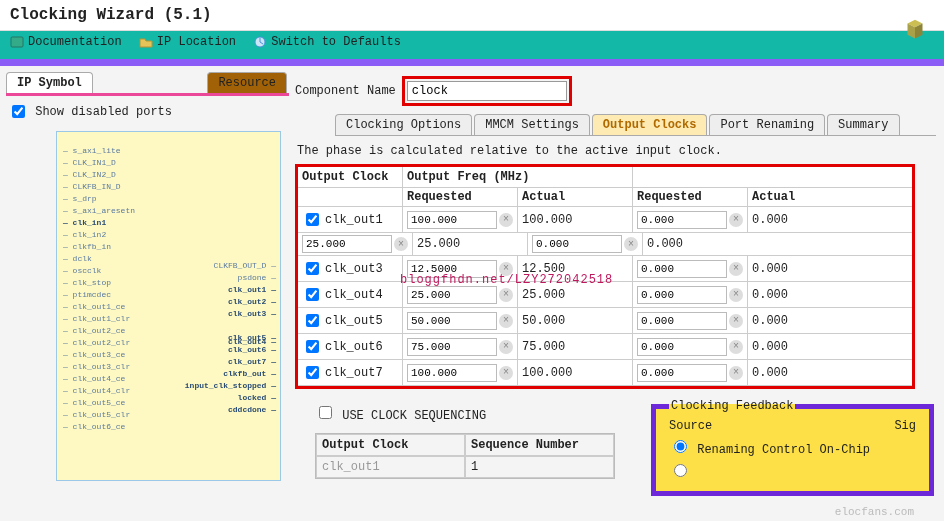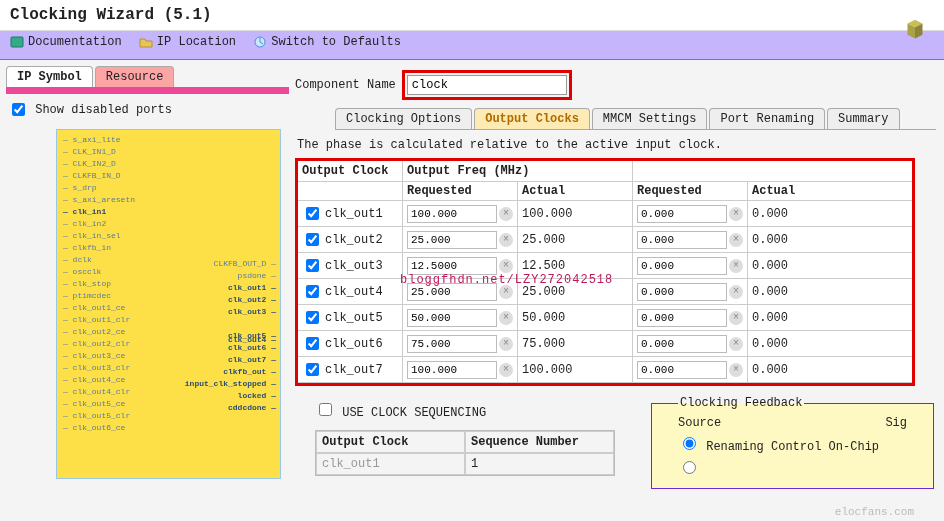--- a/index.html
+++ b/index.html
@@ -16,22 +16,22 @@
   }
   .title-bar {
     padding: 6px 10px;
     font-size: 16px;
     font-weight: bold;
     background: #fff;
     border-bottom: 1px solid #ddd;
   }
   .toolbar {
     padding: 4px 10px 6px;
-    background: #c4b5fd;
-    border-bottom: 1px solid #8b5cf6;
+    background: #14b8a6;
+    border-bottom: 7px solid #8b5cf6;
   }
   .tool-item {
     display: inline-flex;
     align-items: center;
     gap: 4px;
     margin-right: 10px;
     cursor: pointer;
     font-family: "Courier New", monospace;
   }
   .icon-box { width: 14px; height: 14px; display: inline-block; }
@@ -45,44 +45,45 @@
   .main-split {
     display: flex;
     height: calc(521px - 70px);
     background: #f4f4f4;
   }
   .left-panel {
     width: 295px;
     padding: 6px 6px 0 6px;
   }
   .tabbar-left {
-    border-bottom: 7px solid #ec4899;
-    display: flex;
+    border-bottom: 3px solid #ec4899;
+    display: flex;
+    justify-content: space-between;
   }
   .tab {
     border: 1px solid #aaa;
     border-bottom: none;
     border-radius: 4px 4px 0 0;
     padding: 3px 10px;
     margin-right: 2px;
-    background: #fca5a5;
+    background: #a16207;
     cursor: pointer;
   }
   .tab.active { background: #fff; font-weight: bold; }
   .chk-row { padding: 6px 2px; }
   .chk-row input { vertical-align: middle; }
   .ip-diagram {
     margin: 4px 8px 0 50px;
     height: 350px;
     border: 1px solid #9cc8e8;
-    background: #fde047;
+    background: #fef9c3;
     position: relative;
     font-size: 8px;
     color: #5a7aa0;
-    padding: 4px 6px;
+    padding: 13px 6px;
     overflow: hidden;
   }
   .ip-diagram .line { line-height: 12px; white-space: nowrap; }
   .ip-diagram .bold { color: #2b4d74; font-weight: bold; }
   .out-label { position: absolute; right: 4px; text-align: right; margin-top: 18px; }
   .right-panel {
     flex: 1;
     padding: 6px 8px 0 0;
     overflow: hidden;
   }
@@ -171,23 +172,23 @@
   .seq-hdr, .seq-row { display: flex; }
   .seq-cell {
     flex: 1;
     border: 1px solid #ccc;
     padding: 3px 5px;
   }
   .seq-hdr { font-weight: bold; }
   .seq-row .seq-cell:first-child { color: #999; }
   .fb-block { flex: 1; }
   fieldset {
-    border: 1px solid #6d28d9;
-    background: #fef9c3;
-    padding: 6px 26px;
+    border: 5px solid #6d28d9;
+    background: #fde047;
+    padding: 6px 13px;
   }
   .radio-row { margin: 4px 0; }
   .watermark {
     position: absolute;
     left: 400px;
     top: 273px;
     font-size: 12px;
     color: #be185d;
     pointer-events: none;
     font-family: "Courier New", monospace;
@@ -249,21 +250,20 @@
     </div>
     <div class="ip-diagram" id="ip-diagram">
         <div class="line ">— s_axi_lite</div>
         <div class="line ">— CLK_IN1_D</div>
         <div class="line ">— CLK_IN2_D</div>
         <div class="line ">— CLKFB_IN_D</div>
         <div class="line ">— s_drp</div>
         <div class="line ">— s_axi_aresetn</div>
         <div class="line bold">— clk_in1</div>
         <div class="line ">— clk_in2</div>
-        <div class="line ">— clk_in_sel</div>
         <div class="line ">— clkfb_in</div>
         <div class="line ">— dclk</div>
         <div class="line ">— oscclk</div>
         <div class="line ">— clk_stop</div>
         <div class="line ">— ptimcdec</div>
         <div class="line ">— clk_out1_ce</div>
         <div class="line ">— clk_out1_clr</div>
         <div class="line ">— clk_out2_ce</div>
         <div class="line ">— clk_out2_clr</div>
         <div class="line ">— clk_out3_ce</div>
@@ -292,22 +292,22 @@
   <div class="right-panel">
     <div class="comp-name-row">
       <span>Component Name</span>
       <span class="red-box" style="padding:2px;">
         <input type="text" value="clock" style="">
       </span>
     </div>
 
     <div class="tabs-right">
       <div class="tab-r">Clocking Options</div>
+      <div class="tab-r">MMCM Settings</div>
       <div class="tab-r active">Output Clocks</div>
-      <div class="tab-r">MMCM Settings</div>
       <div class="tab-r">Port Renaming</div>
       <div class="tab-r">Summary</div>
     </div>
 
     <div class="phase-note">The phase is calculated relative to the active input clock.</div>
 
     <div class="clk-table">
       <div class="hdr-row top">
         <div class="c1">Output Clock</div>
         <div class="c2g">Output Freq (MHz)</div>
@@ -330,24 +330,20 @@
               <span class="clear-icon">×</span>
             </div>
             <div class="c3">100.000</div>
             <div class="c4">
               <input class="inp" value="0.000" style="">
               <span class="clear-icon">×</span>
             </div>
             <div class="c5">0.000</div>
           </div>
           <div class="data-row">
-            <div class="c1">
-              <input type="checkbox" checked="" style=""> 
-              <span>clk_out2</span>
-            </div>
             <div class="c2">
               <input class="inp" value="25.000" style="">
               <span class="clear-icon">×</span>
             </div>
             <div class="c3">25.000</div>
             <div class="c4">
               <input class="inp" value="0.000" style="">
               <span class="clear-icon">×</span>
             </div>
             <div class="c5">0.000</div>

